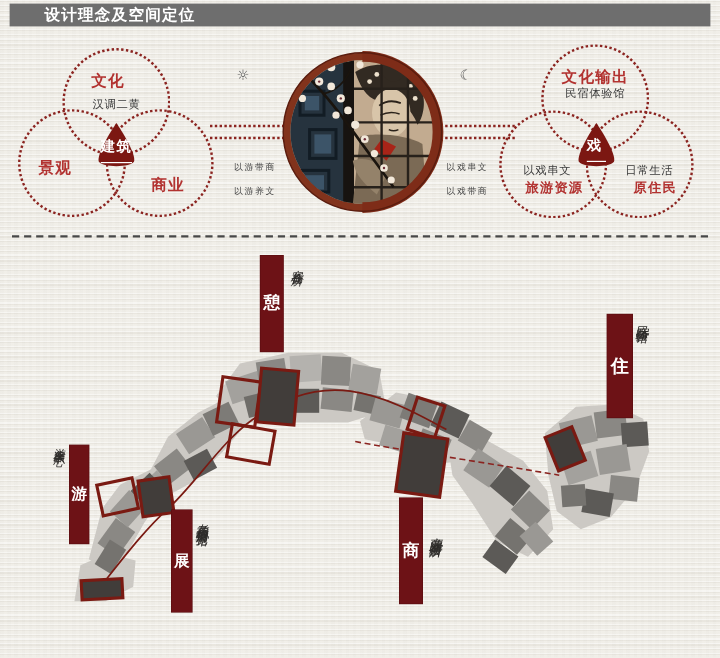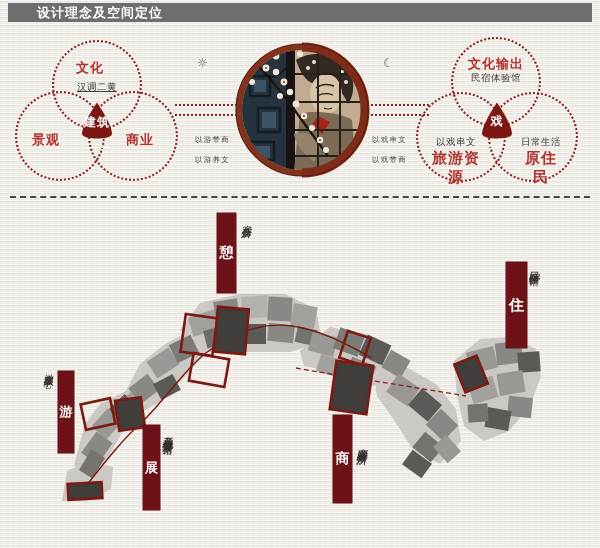--- a/index.html
+++ b/index.html
@@ -18,25 +18,25 @@
   
   .titlebar{
     left:8px;top:3px;width:584px;height:19px;background:#6e6e6e;
     color:#fff;font-family:"Liberation Sans","DejaVu Sans",sans-serif;
     font-size:13px;font-weight:bold;line-height:19px;padding-left:29px;
     box-sizing:border-box;letter-spacing:1px;z-index:5;
   }
   
   .vcircle{border:2px dotted #8b2420;border-radius:50%;width:90px;height:90px;box-sizing:border-box;z-index:2;}
   .vlabel-red{color:#b23230;font-weight:bold;font-size:13px;text-align:center;z-index:4;letter-spacing:1px;}
-  .vlabel-red.big{font-size:15px;}
+  .vlabel-red.big{font-size:11px;text-align:right;}
   .vlabel-dark{color:#3b3b3b;font-size:9.5px;text-align:center;z-index:4;letter-spacing:.5px;}
   .tri{z-index:3;}
-  .tri-label{color:#fff;font-size:12px;font-weight:bold;z-index:4;text-align:center;
-    border-bottom:1px solid #fff;letter-spacing:1px;padding-bottom:16px;}
+  .tri-label{color:#fff;font-size:12px;font-weight:bold;z-index:4;
+    border-bottom:1px solid #fff;letter-spacing:1px;padding-bottom:4px;}
   .note{font-size:8px;color:#474747;letter-spacing:1.5px;z-index:4;font-family:"DejaVu Sans",sans-serif;transform:scale(.92);transform-origin:left;}
   .dotline{border-top:2px dotted #8b2420;height:0;width:62px;z-index:2;}
   .sky-icon{font-size:12px;color:#5a5a5a;z-index:2;font-family:"DejaVu Sans",sans-serif;}
   .divider{left:10px;top:196px;width:580px;border-top:2px dashed #474747;z-index:2;}
   
   .banner{
     background:#6d1216;color:#fff;z-index:6;display:flex;align-items:center;justify-content:center;
     font-weight:bold;box-shadow:0 0 0 .5px #5a0e11;
   }
   .vtext{
@@ -48,23 +48,23 @@
 </style>
 </head>
 <body>
 
 <div class="abs titlebar">设计理念及空间定位</div>
 
 <div class="abs vcircle" style="left:52px;top:40px;"></div>
 <div class="abs vcircle" style="left:15px;top:91px;"></div>
 <div class="abs vcircle" style="left:88px;top:91px;"></div>
 <div class="abs vlabel-red" style="left:68px;top:59px;width:44px;">文化</div>
-<div class="abs vlabel-dark" style="left:68px;top:81px;width:58px;text-decoration:underline;">汉调二黄</div>
+<div class="abs vlabel-dark" style="left:68px;top:81px;width:58px;">汉调二黄</div>
 <div class="abs vlabel-red" style="left:24px;top:131px;width:44px;">景观</div>
-<div class="abs vlabel-red" style="left:118px;top:131px;width:44px;">商业</div>
+<div class="abs vlabel-red" style="left:118px;top:145px;width:44px;">商业</div>
 <svg class="abs tri" style="left:75px;top:100px;" width="44" height="40" viewBox="0 0 60 54">
   <path d="M30,3 C35,10 53,39 50,47 C47,54 13,54 10,47 C7,39 25,10 30,3 Z" fill="#7c1712"></path>
 </svg>
 <div class="abs tri-label" style="left:84px;top:114px;width:26px;">建筑</div>
 
 <div class="abs sky-icon" style="left:197px;top:56px;">☼</div>
 <div class="abs dotline" style="left:175px;top:104px;"></div>
 <div class="abs dotline" style="left:175px;top:114px;"></div>
 <div class="abs note" style="left:195px;top:134px;">以游带商</div>
 <div class="abs note" style="left:195px;top:154px;">以游养文</div>

